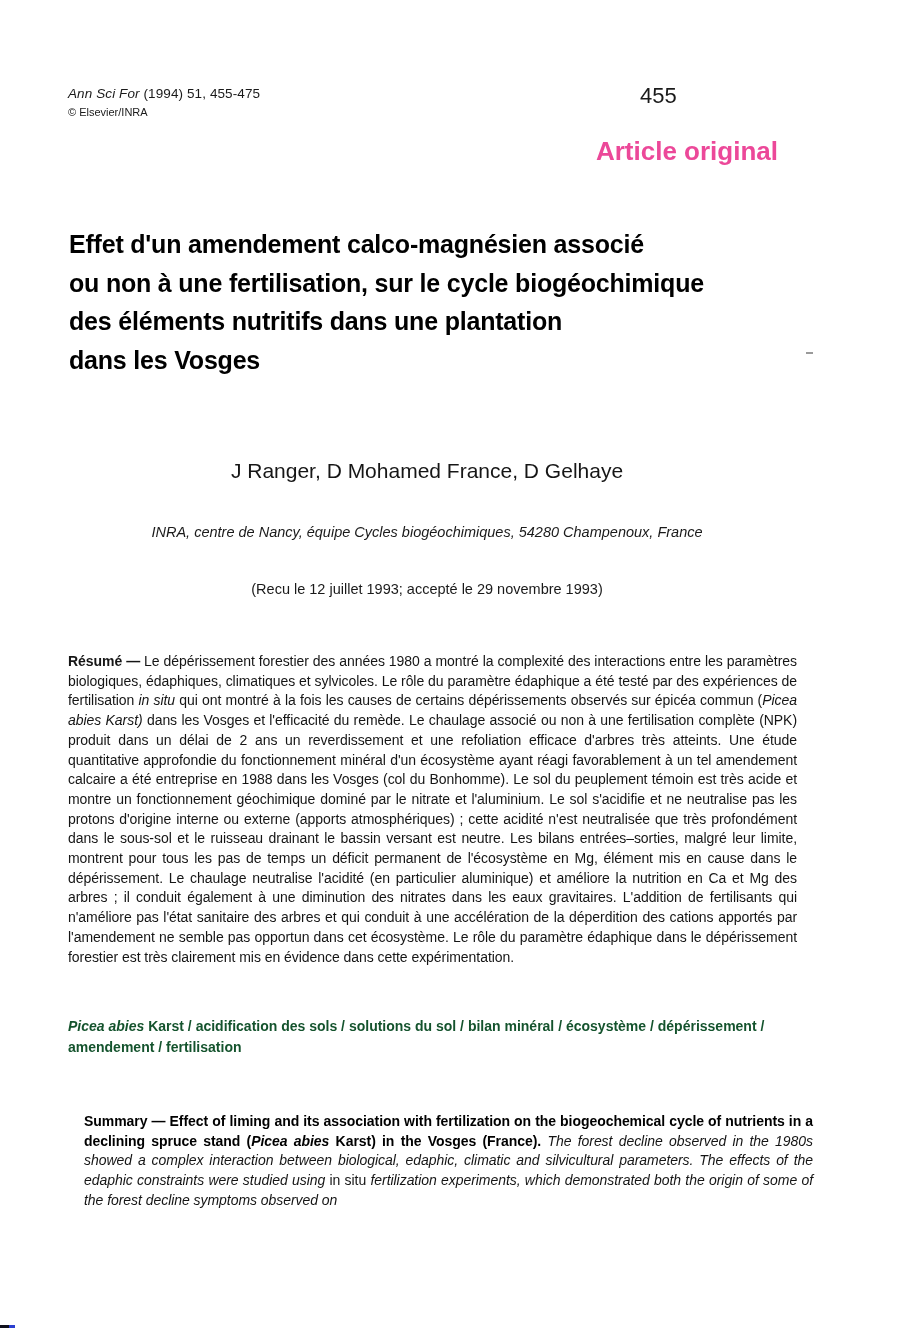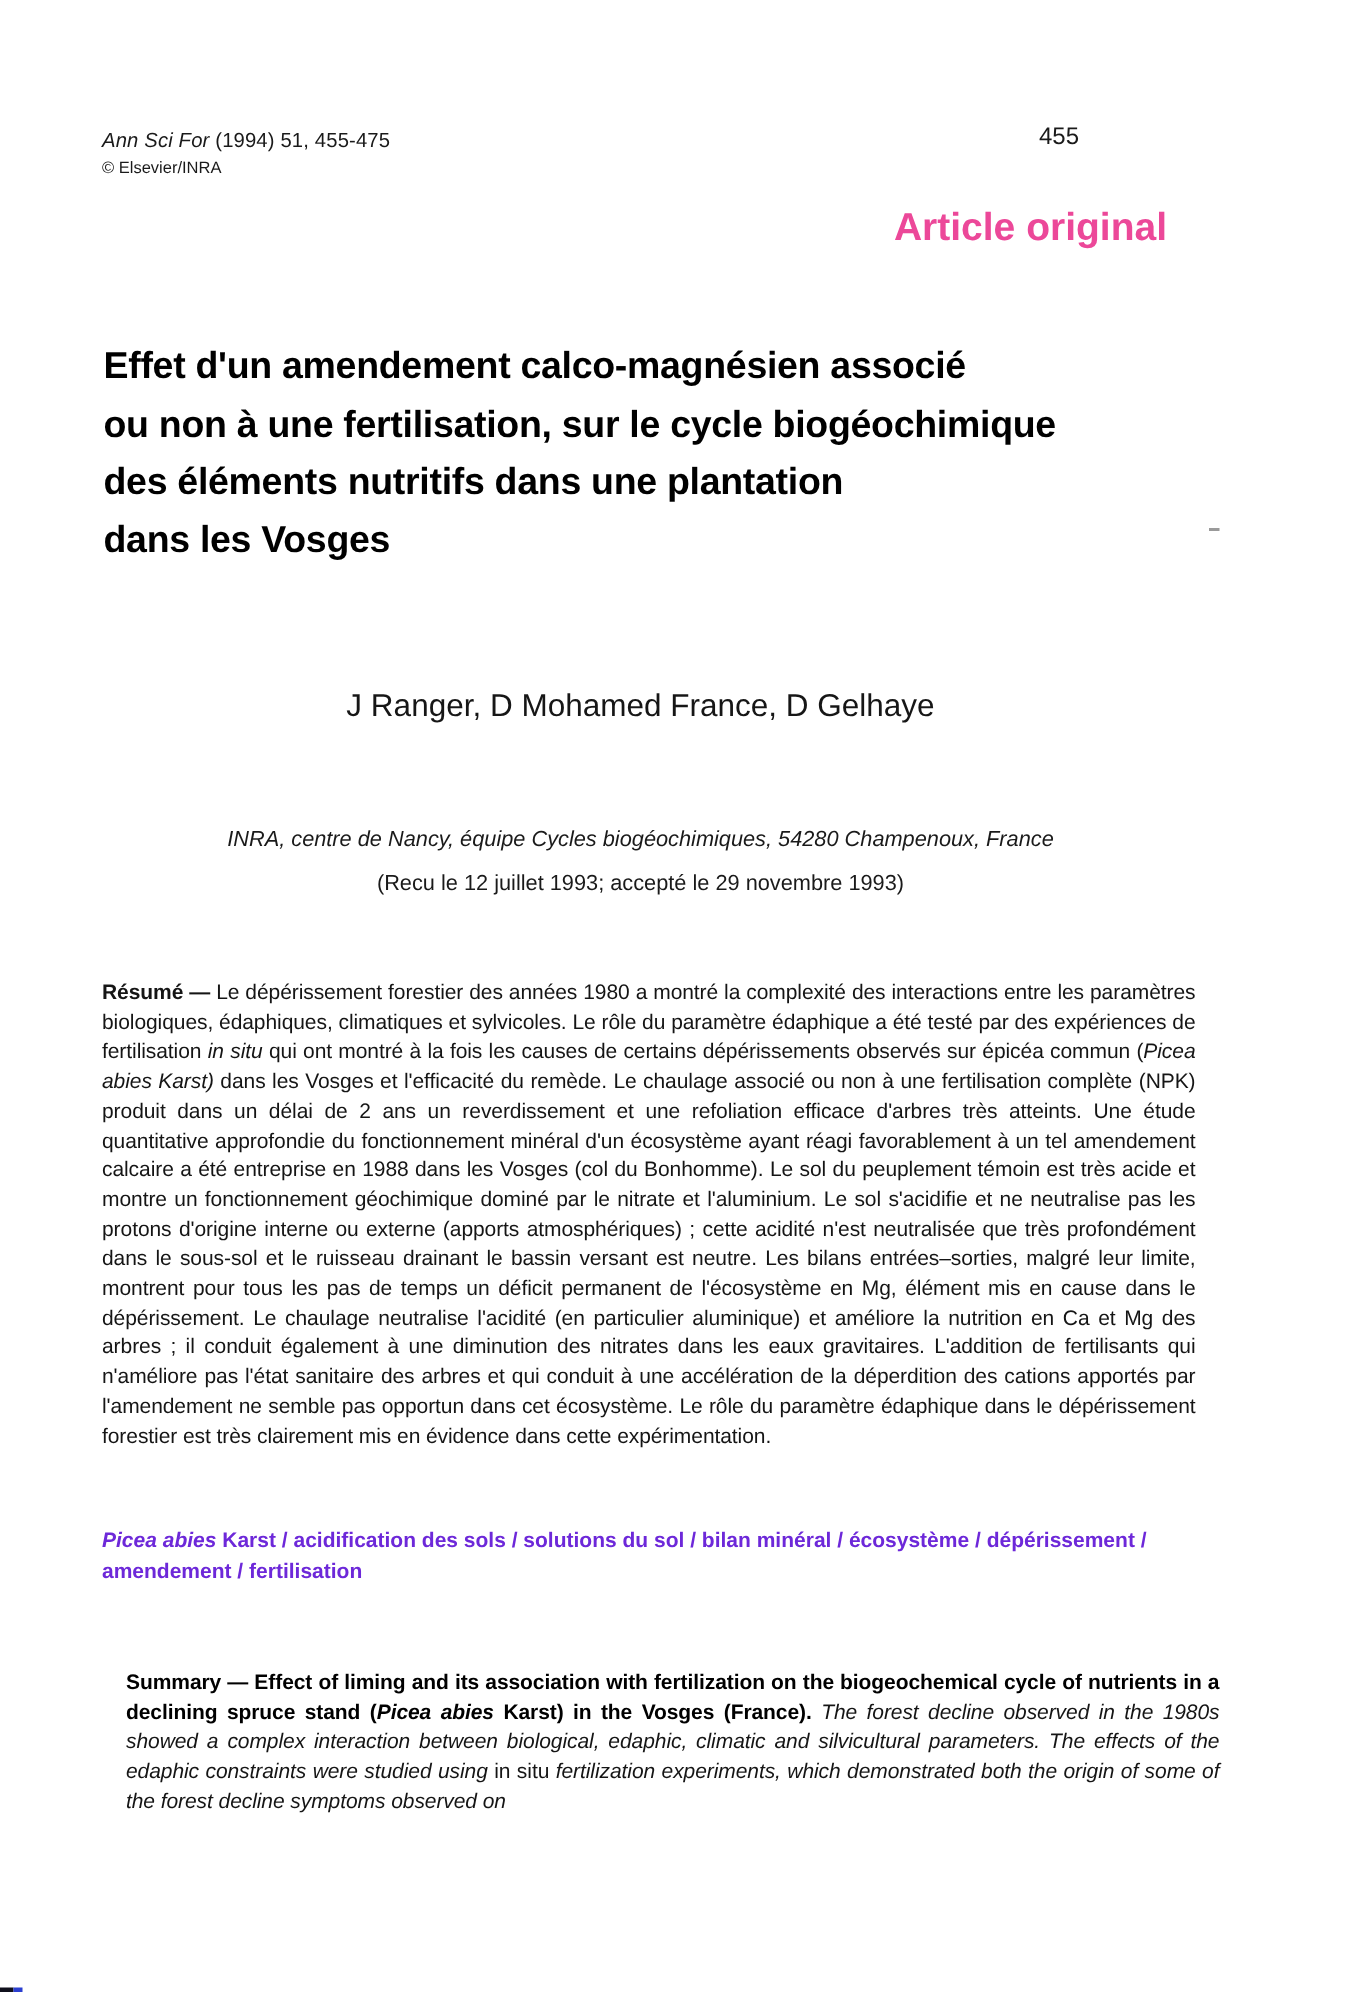--- a/index.html
+++ b/index.html
@@ -16,53 +16,53 @@
   .journal-line {
     position: absolute; left: 68px; top: 86px;
     font-size: 13.5px; letter-spacing: 0.1px;
   }
   .copyright-line {
     position: absolute; left: 68px; top: 106px;
     font-size: 11px;
   }
   .page-number {
     position: absolute; left: 640px; top: 83px; width: 132px;
-    text-align: center; font-size: 16px;
+    text-align: left; font-size: 22px;
   }
   .article-type {
     position: absolute; left: 380px; top: 136px; width: 398px;
     text-align: right; font-size: 26px; font-weight: bold; color: #ec4899;
   }
 
   .article-title {
     position: absolute; left: 57px; top: 213px; width: 740px; margin: 12px;
     text-align: left; font-size: 25px; font-weight: bold;
     line-height: 38.5px; color: #000; letter-spacing: -0.2px;
   }
   .authors-line {
     position: absolute; left: 57px; top: 459px; width: 740px;
     text-align: center; font-size: 21px; color: #161616;
   }
   .affiliation-line {
     position: absolute; left: 57px; top: 524px; width: 740px;
-    text-align: center; font-size: 14.5px; font-style: italic; margin-top: 28px;
+    text-align: center; font-size: 14.5px; font-style: italic;
   }
   .received-line {
     position: absolute; left: 57px; top: 581px; width: 740px;
     text-align: center; font-size: 14.5px;
   }
 
   .abstract-fr {
     position: absolute; left: 68px; top: 652px; width: 729px; margin: 0;
     font-size: 14px; line-height: 19.7px; text-align: justify;
     letter-spacing: -0.05px; color: #151515;
   }
   .keywords-fr {
     position: absolute; left: 68px; top: 1016px; width: 729px; margin: 0;
-    font-size: 14px; line-height: 20.5px; font-weight: bold; color: #6d28d9;
+    font-size: 14px; line-height: 20.5px; font-weight: bold; color: #14532d;
   }
   .abstract-en {
     position: absolute; left: 68px; top: 1096px; width: 729px; margin: 16px;
     font-size: 14px; line-height: 19.7px; text-align: justify;
     letter-spacing: -0.05px; color: #151515;
   }
   .abstract-en .lead { font-weight: bold; color: #000; }
   .bi { font-weight: bold; font-style: italic; }
   .roman { font-style: normal; }
 

